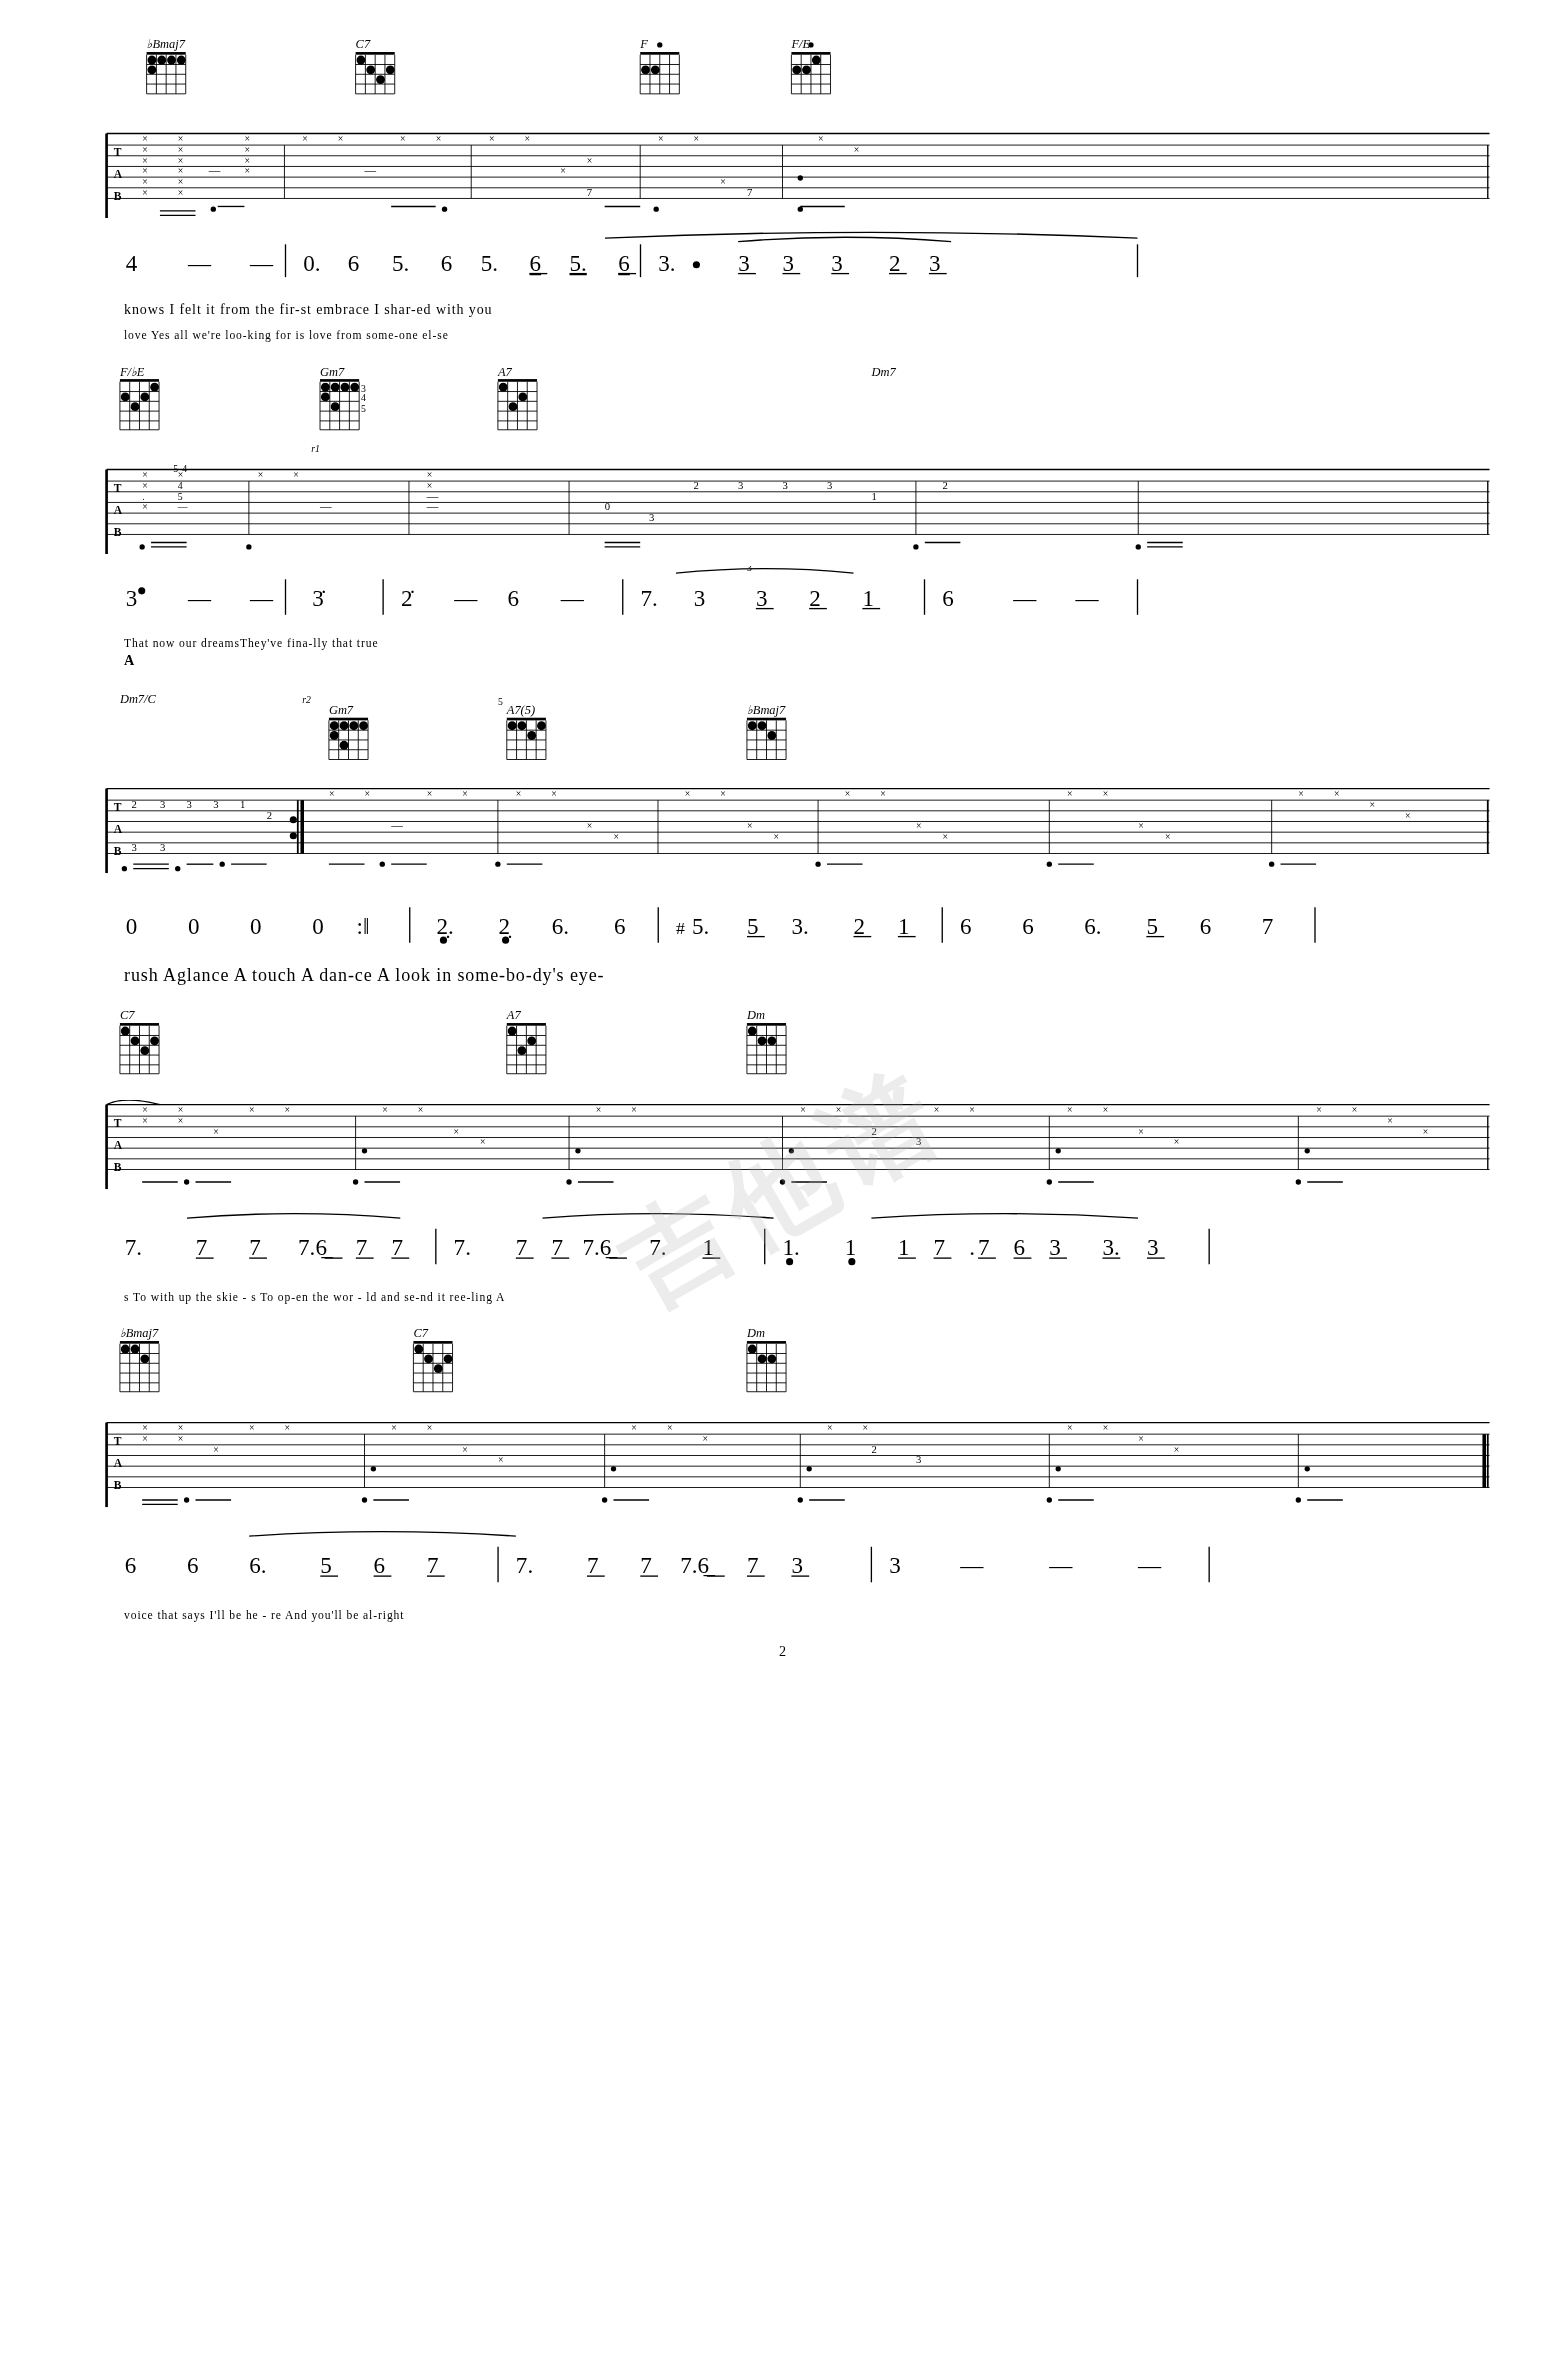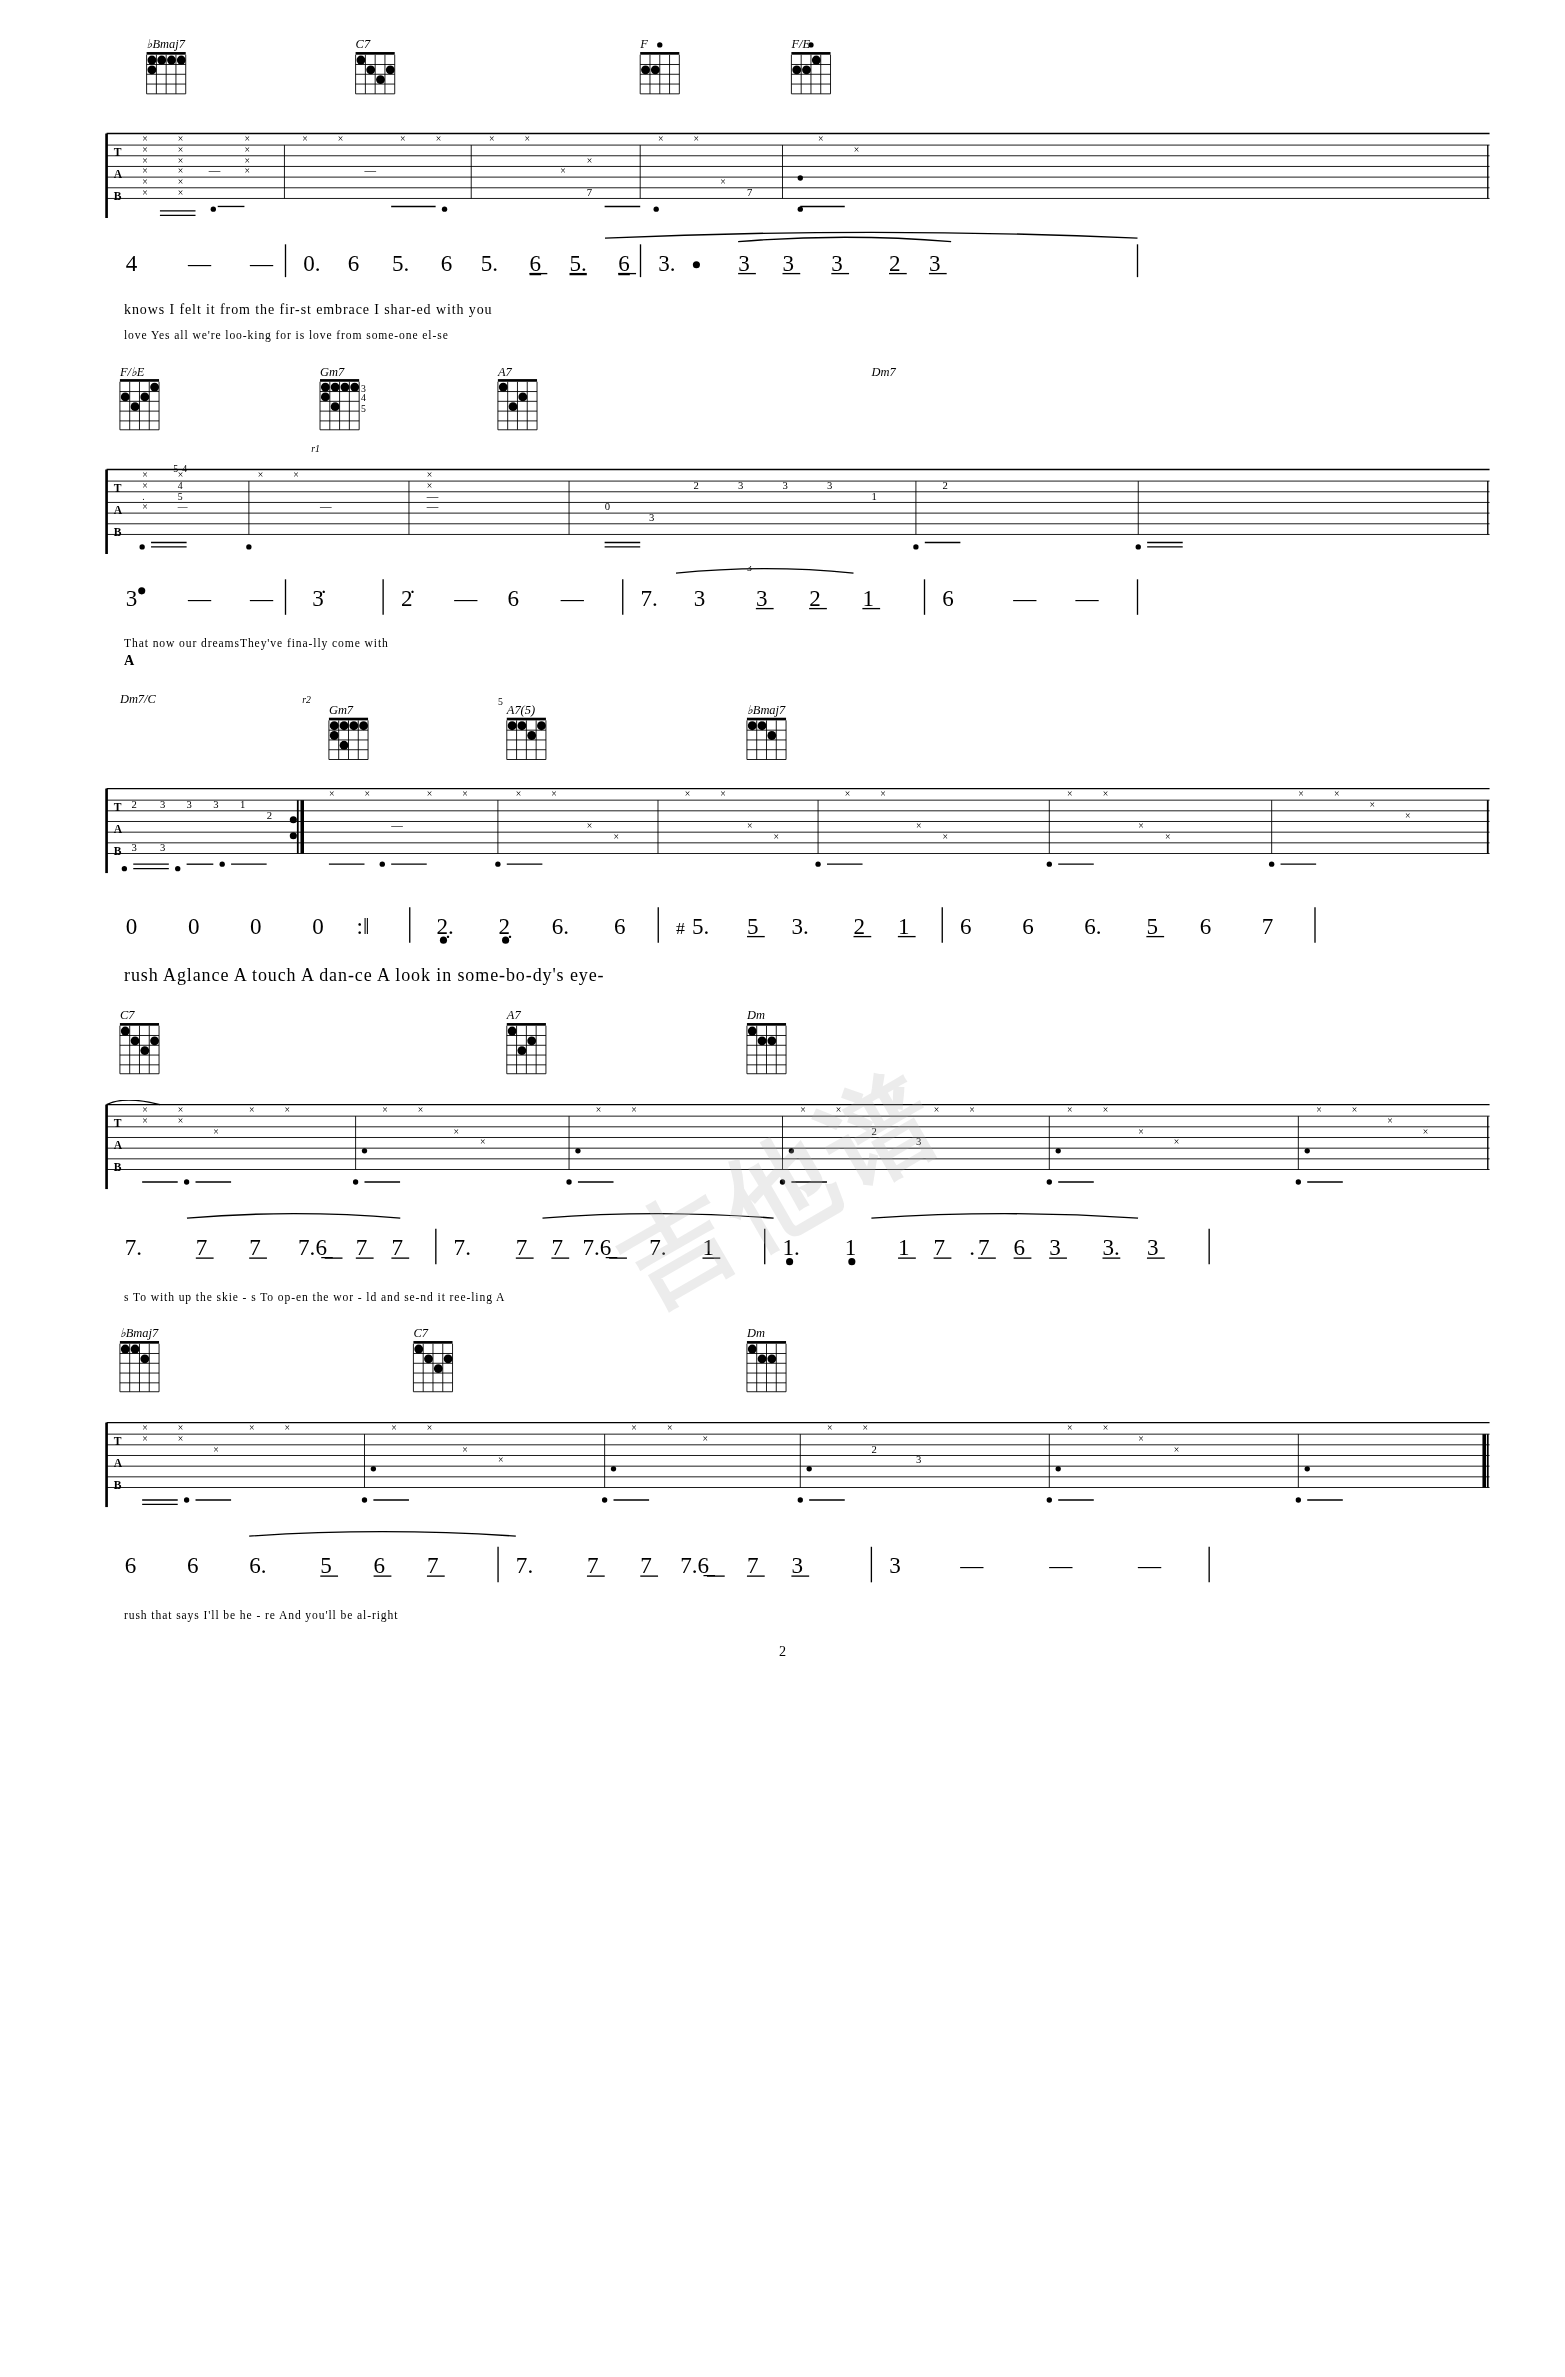--- a/index.html
+++ b/index.html
@@ -439,21 +439,21 @@
       <line x1="960" y1="15" x2="960" y2="55" stroke="#000" stroke-width="1.5"></line>
 
       <text x="980" y="45" font-size="26">6</text>
       <text x="1060" y="45" font-size="26">—</text>
       <text x="1130" y="45" font-size="26">—</text>
 
       <line x1="1200" y1="15" x2="1200" y2="55" stroke="#000" stroke-width="1.5"></line>
     </svg>
 
     <div style="font-size:11.6px; letter-spacing:0.9px; margin-bottom:1.8px; padding-left:53px;">
-      <span>           That    now    our    dreamsThey've fina-lly come  with</span>
+      <span>           That    now    our    dreamsThey've fina-lly that  true</span>
     </div>
     <div style="font-size:14.2px; font-weight:bold; padding-left:53px; margin-bottom:14.2px;">A</div>
   </div>
 
   <div class="section-block">
 
     
     <svg width="1423" height="89" viewBox="0 0 1600 100">
 
       <text x="55" y="14" font-size="14" font-style="italic">Dm7/C</text>
@@ -1030,21 +1030,21 @@
 
       <text x="920" y="50" font-size="26">3</text>
       <text x="1000" y="50" font-size="26">—</text>
       <text x="1100" y="50" font-size="26">—</text>
       <text x="1200" y="50" font-size="26">—</text>
 
       <line x1="1280" y1="20" x2="1280" y2="60" stroke="#000" stroke-width="1.5"></line>
     </svg>
 
     <div style="font-size:11.6px; letter-spacing:0.9px; margin-bottom:14.2px; padding-left:53px;">
-      <span>rush that says I'll be he  -  re    And you'll be al-right</span>
+      <span>voice that says I'll be he  -  re    And you'll be al-right</span>
     </div>
   </div>
 
   <div class="page-number">
     <span>2</span>
   </div>
 
 </div>
 
 

